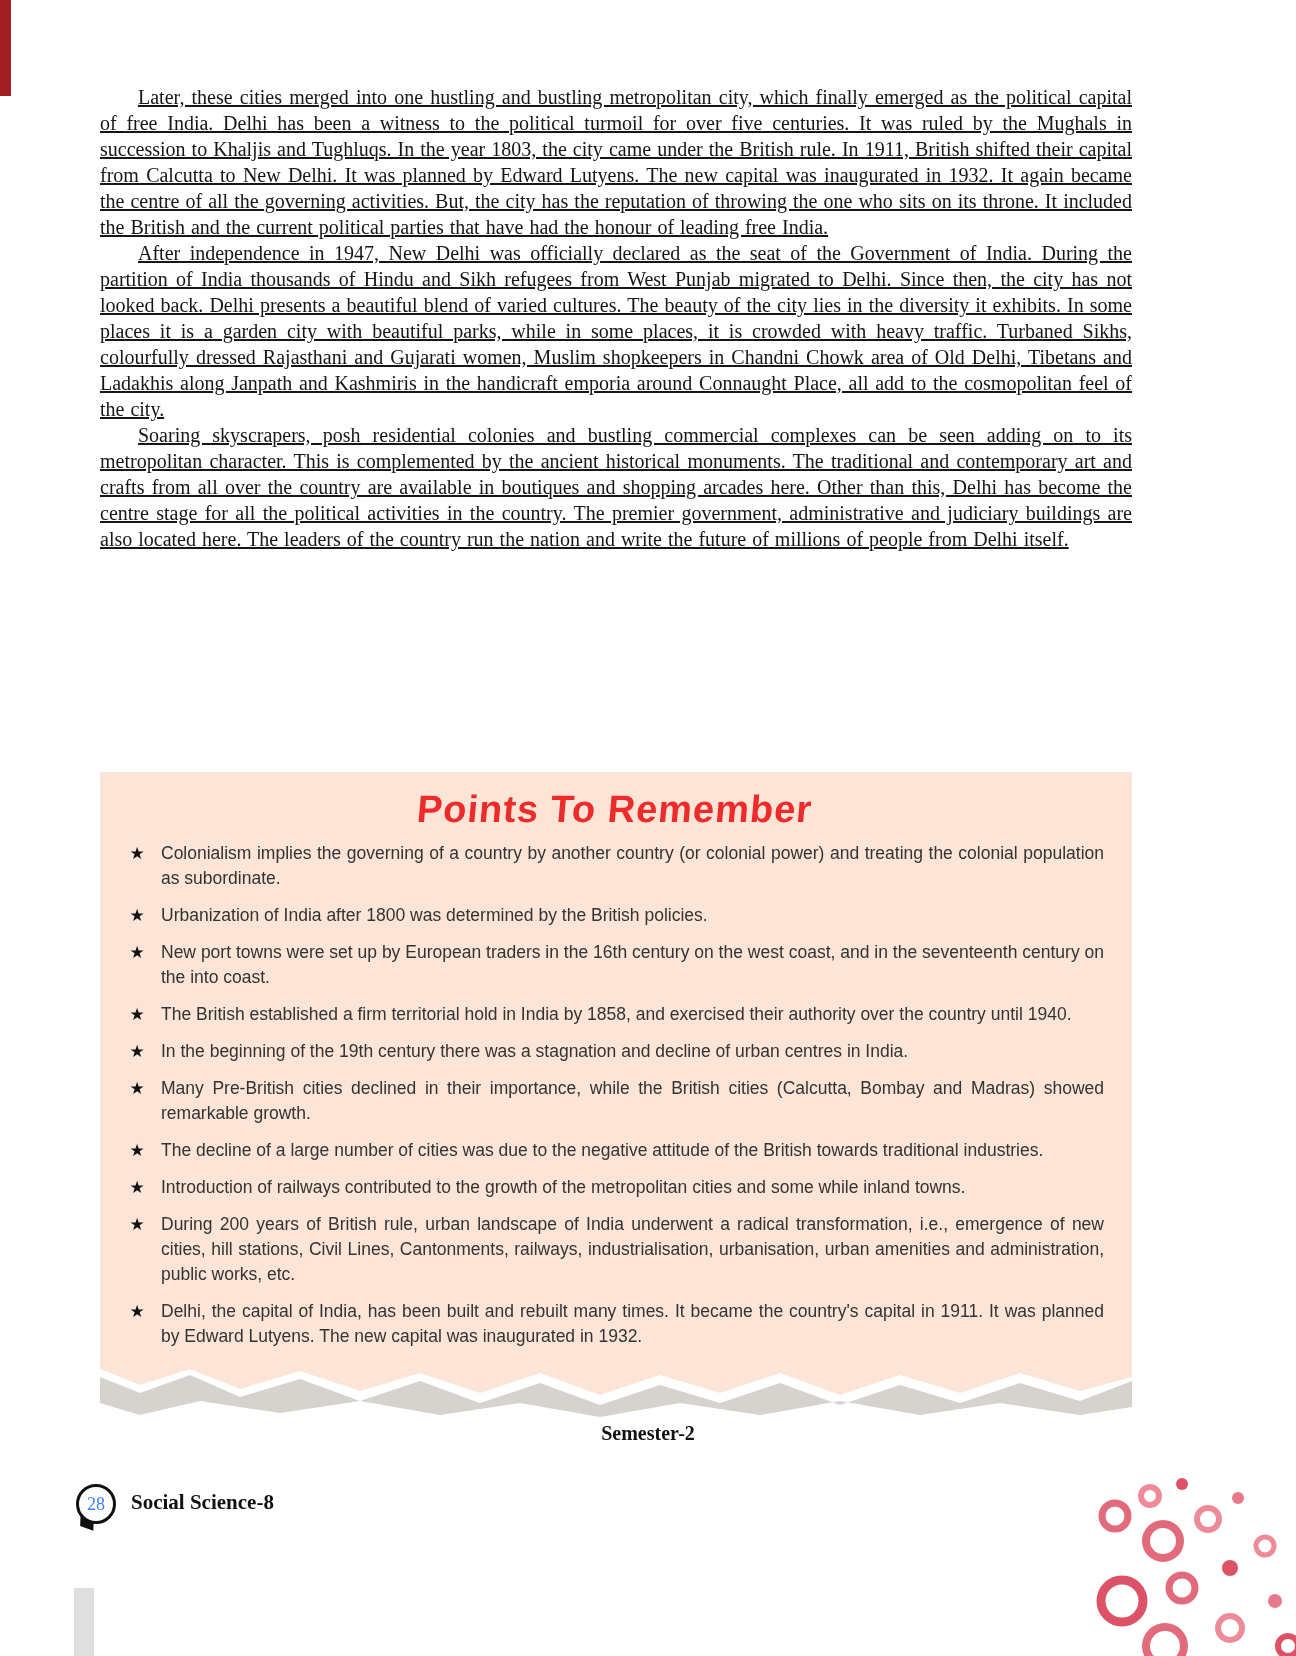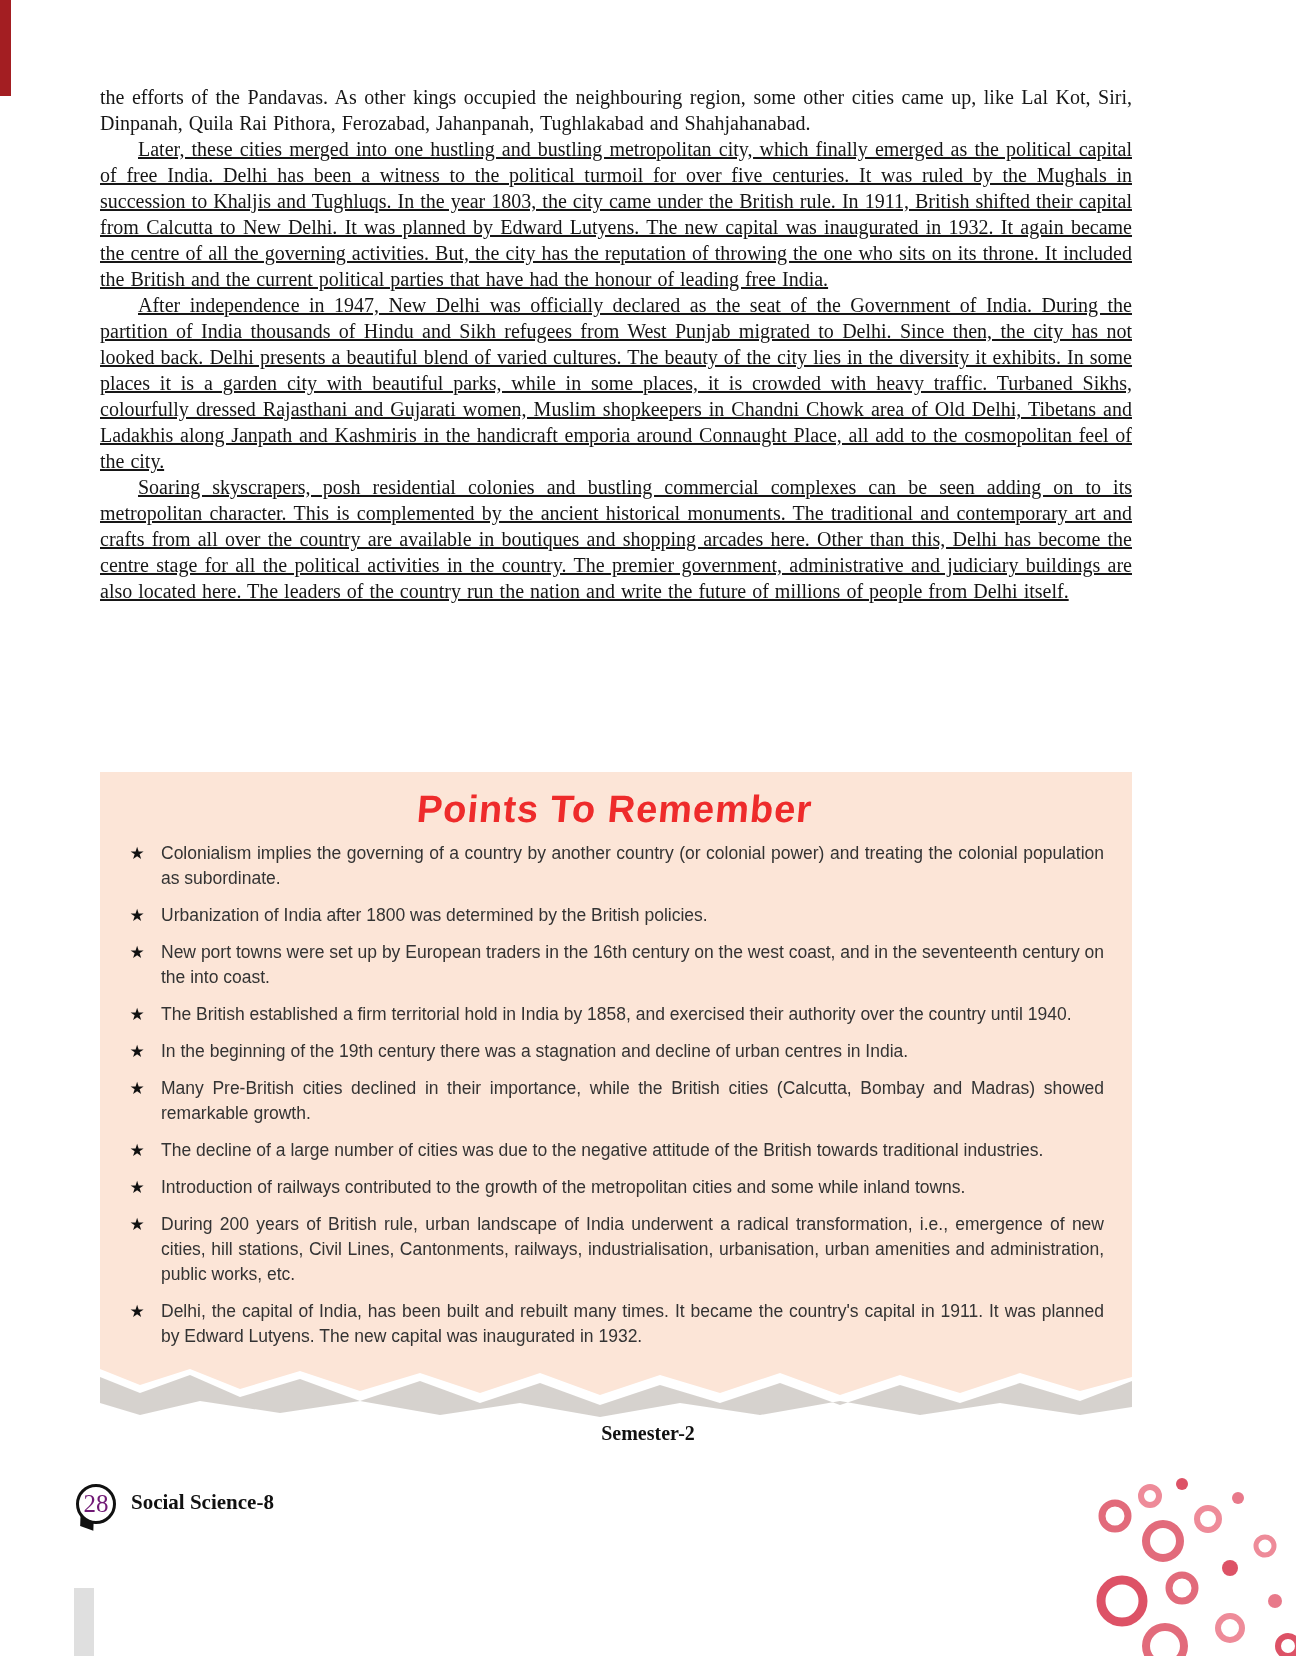--- a/index.html
+++ b/index.html
@@ -42,21 +42,21 @@
     line-height:25px;
   }
   .point-text { flex:1; }
 
   .torn { display:block; width:1032px; height:58px; }
 
   .page-bubble {
     position:absolute; left:76px; top:1484px; width:34px; height:34px;
     border:3px solid #111111; border-radius:50%; background:#ffffff;
     display:flex; align-items:center; justify-content:center;
-    font-size:25px; color:#701a75; z-index:2;
+    font-size:18px; color:#3b82f6; z-index:2;
   }
   .bubble-tail {
     position:absolute; left:80px; top:1514px; width:14px; height:14px;
     background:#111111; transform:rotate(20deg) skewX(18deg); z-index:1;
   }
   .footer-left-label {
     position:absolute; left:131px; top:1490px; font-weight:bold;
     font-size:21px; color:#111111;
   }
   .footer-center-label {
@@ -72,21 +72,20 @@
   }
 </style>
 </head>
 <body>
 
 <div class="page">
 
   <div class="red-bar"></div>
 
   <div class="content">
-    <p>the efforts of the Pandavas. As other kings occupied the neighbouring region, some other cities came up, like Lal Kot, Siri, Dinpanah, Quila Rai Pithora, Ferozabad, Jahanpanah, Tughlakabad and Shahjahanabad.</p>
     <p class="indent">Later, these cities merged into one hustling and bustling metropolitan city, which finally emerged as the political capital of free India. Delhi has been a witness to the political turmoil for over five centuries. It was ruled by the Mughals in succession to Khaljis and Tughluqs. In the year 1803, the city came under the British rule. In 1911, British shifted their capital from Calcutta to New Delhi. It was planned by Edward Lutyens. The new capital was inaugurated in 1932. It again became the centre of all the governing activities. But, the city has the reputation of throwing the one who sits on its throne. It included the British and the current political parties that have had the honour of leading free India.</p>
     <p class="indent">After independence in 1947, New Delhi was officially declared as the seat of the Government of India. During the partition of India thousands of Hindu and Sikh refugees from West Punjab migrated to Delhi. Since then, the city has not looked back. Delhi presents a beautiful blend of varied cultures. The beauty of the city lies in the diversity it exhibits. In some places it is a garden city with beautiful parks, while in some places, it is crowded with heavy traffic. Turbaned Sikhs, colourfully dressed Rajasthani and Gujarati women, Muslim shopkeepers in Chandni Chowk area of Old Delhi, Tibetans and Ladakhis along Janpath and Kashmiris in the handicraft emporia around Connaught Place, all add to the cosmopolitan feel of the city.</p>
     <p class="indent">Soaring skyscrapers, posh residential colonies and bustling commercial complexes can be seen adding on to its metropolitan character. This is complemented by the ancient historical monuments. The traditional and contemporary art and crafts from all over the country are available in boutiques and shopping arcades here. Other than this, Delhi has become the centre stage for all the political activities in the country. The premier government, administrative and judiciary buildings are also located here. The leaders of the country run the nation and write the future of millions of people from Delhi itself.</p>
   </div>
 
   <div class="points-box">
     <div class="points-body">
       <div class="points-title-wrap">
         <span class="points-title">Points To Remember</span>
       </div>

